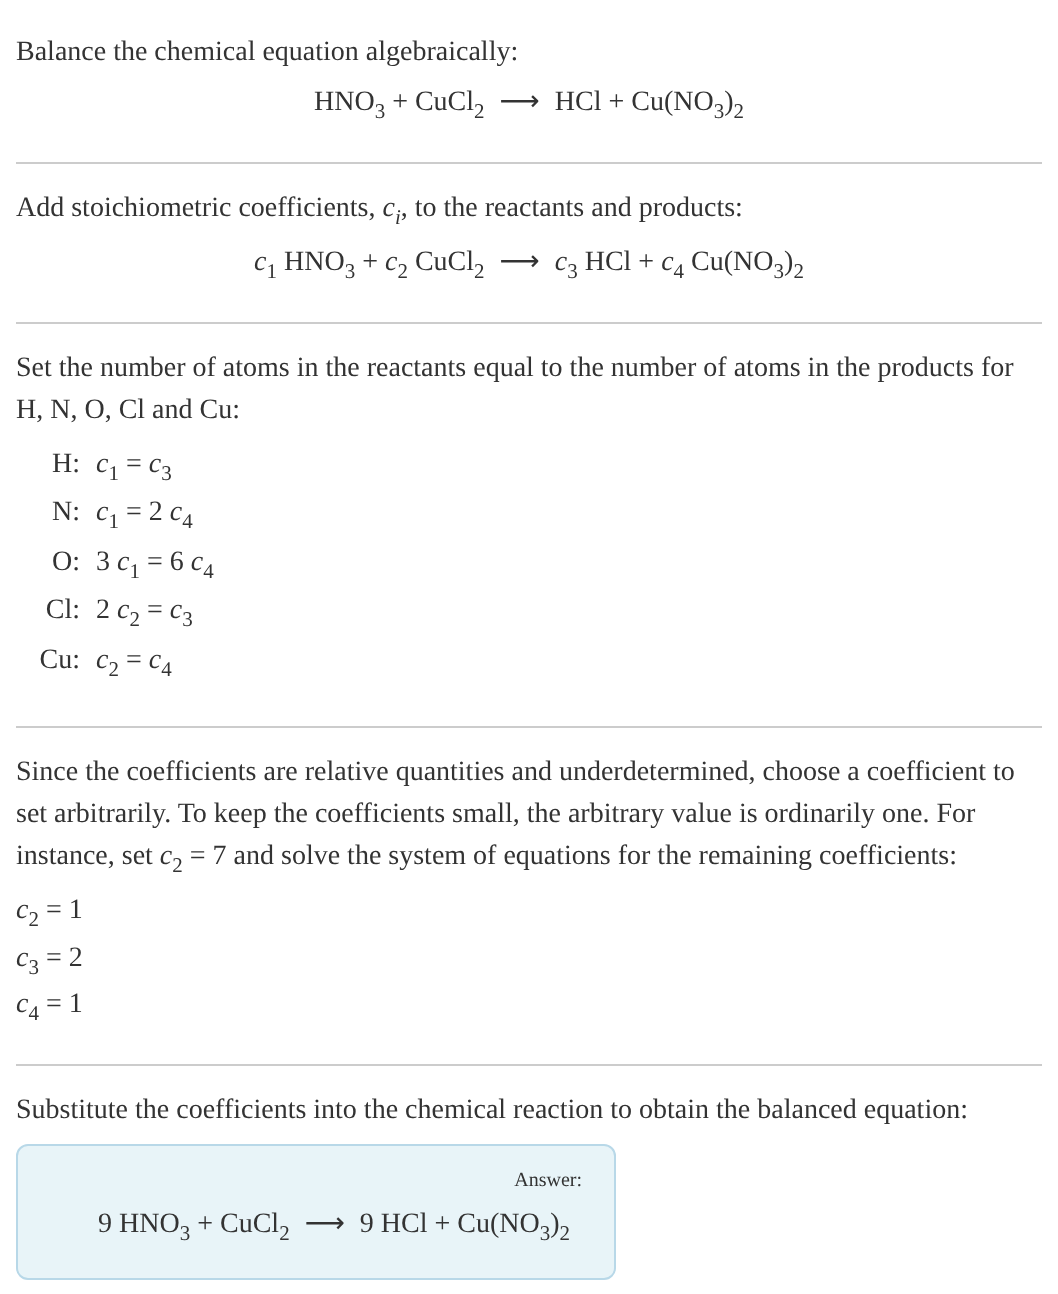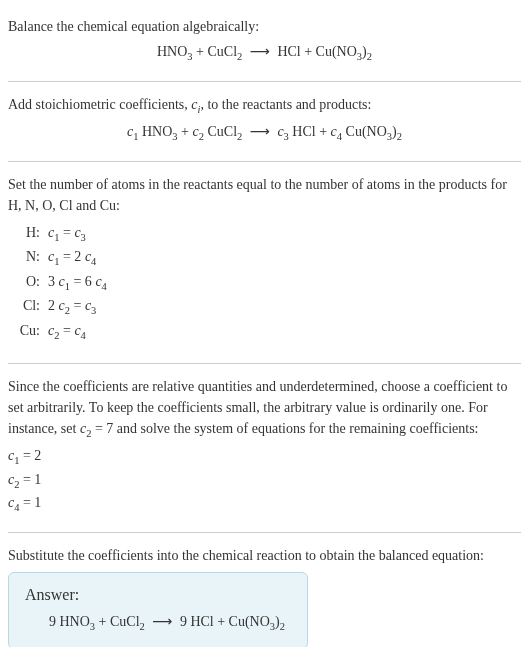--- a/index.html
+++ b/index.html
@@ -56,22 +56,23 @@
     }
     .answer-box {
       background: #e8f4f8;
       border: 1px solid #b8d8e8;
       border-radius: 6px;
       padding: 10px 16px 14px 16px;
       margin-top: 6px;
       width: 300px;
     }
     .answer-label {
-      font-size: 16px;
+      font-size: 10px;
       margin-bottom: 4px;
+      text-align: right;
     }
     .answer-eq {
       padding-left: 24px;
     }
     .arrow {
       padding: 0 4px;
     }
   </style>
 </head>
 <body>
@@ -122,22 +123,22 @@
   </div>
 </div>
 
 <hr class="divider">
 
 <div class="section">
   <div>
     <span>Since the coefficients are relative quantities and underdetermined, choose a coefficient to set arbitrarily. To keep the coefficients small, the arbitrary value is ordinarily one. For instance, set </span><span class="italic">c</span><span class="sub">2</span><span> = 7 and solve the system of equations for the remaining coefficients:</span>
   </div>
   <div class="coeffs">
-    <div class="coeff-line"><span class="italic">c</span><span class="sub">1</span><span> = 2</span></div>
     <div class="coeff-line"><span class="italic">c</span><span class="sub">2</span><span> = 1</span></div>
+    <div class="coeff-line"><span class="italic">c</span><span class="sub">3</span><span> = 2</span></div>
     <div class="coeff-line"><span class="italic">c</span><span class="sub">4</span><span> = 1</span></div>
   </div>
 </div>
 
 <hr class="divider">
 
 <div class="section">
   <div>Substitute the coefficients into the chemical reaction to obtain the balanced equation:</div>
   <div class="answer-box">
     <div class="answer-label">Answer:</div>

